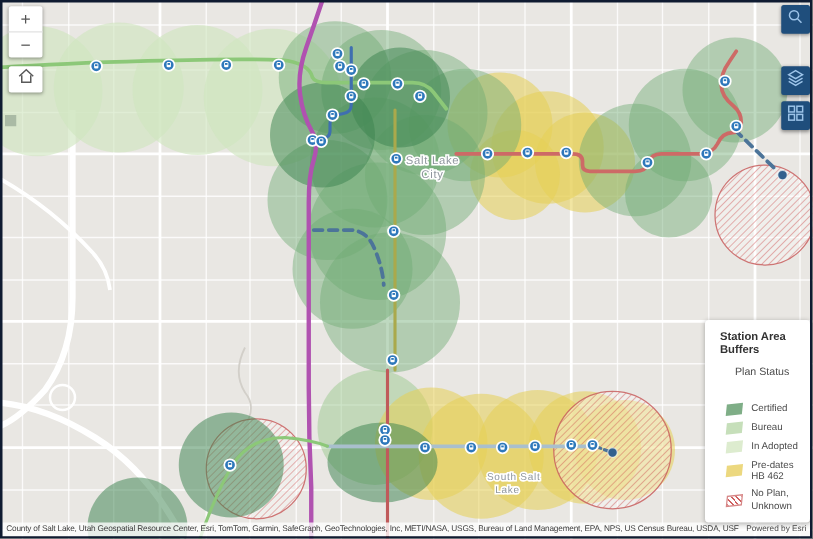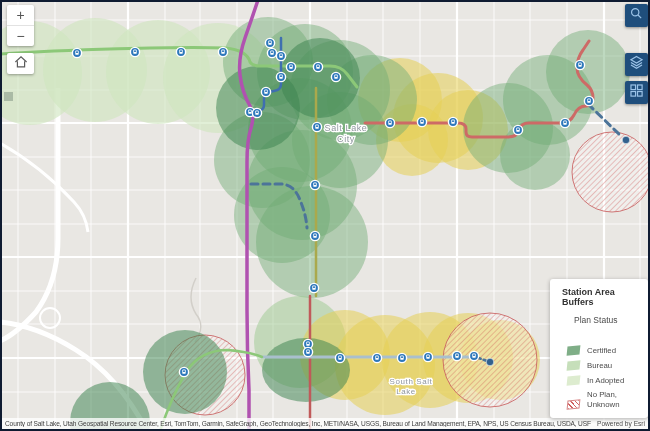--- a/index.html
+++ b/index.html
@@ -9,25 +9,25 @@
   svg.map{position:absolute;left:0;top:0;z-index:1;cursor:grab}
 
   .ctl{position:absolute;box-shadow:0 1px 3px rgba(0,0,0,.35);border-radius:2px}
   .zoomctl{left:7px;top:5px;width:27px;background:#fff;display:flex;flex-direction:column;z-index:20}
   .zoomctl .zbtn{height:20px;text-align:center;font-size:14px;color:#555;cursor:pointer;line-height:20px;user-select:none}
   .zoomctl .sep{height:1px;background:#e2e2e2}
   .homebtn{left:7px;top:53px;width:27px;height:21px;background:#fff;display:flex;align-items:center;justify-content:center;z-index:20;cursor:pointer}
   .bluebtn{position:absolute;right:2px;width:23px;height:23px;display:flex;align-items:center;justify-content:center;
            border-radius:2px;box-shadow:0 1px 3px rgba(0,0,0,.4);z-index:20;cursor:pointer}
 
-  .legend{position:absolute;right:2px;bottom:13px;width:98px;background:#fff;border-radius:3px;
+  .legend{position:absolute;right:2px;bottom:13px;width:84px;background:#fff;border-radius:3px;
           box-shadow:0 1px 4px rgba(0,0,0,.3);padding:8px 4px 4px 12px;z-index:30;box-sizing:border-box}
   .lg-title{font-size:9px;font-weight:bold;color:#323232;margin:0 0 8px 0}
   .lg-sub{font-size:8.5px;color:#4c4c4c;margin:0 0 20px 12px}
-  .lg-item{display:flex;align-items:flex-end;margin:0 0 5px 5px}
+  .lg-item{display:flex;align-items:center;margin:0 0 5px 5px}
   .sw{width:13px;height:9px;margin:1px 7px 0 0;flex:none;transform:rotate(-6deg) skewX(-12deg)}
   .sw.hatch{background-color:#fff;border:1px solid #d68585;box-sizing:border-box;
             background-image:repeating-linear-gradient(45deg,#d06060 0 1px,rgba(255,255,255,0) 1px 3px)}
   .lg-label{font-size:7.8px;color:#4c4c4c;line-height:1.2}
 
   .attribution{position:absolute;left:2px;right:2px;bottom:2px;height:11px;background:rgba(255,255,255,.78);
                display:flex;align-items:center;justify-content:space-between;padding:0 3px;z-index:25;
                font-size:6.6px;color:#3c3c3c;white-space:nowrap;overflow:hidden}
   .attr-src{overflow:hidden;letter-spacing:-0.15px}
   .powered{margin-left:6px;color:#4a4a4a;flex:none}
@@ -365,20 +365,24 @@
         </div>
         <div class="lg-item">
           <div class="sw" style="background: rgb(198, 223, 186);"></div>
           <div class="lg-label">Bureau</div>
         </div>
         <div class="lg-item">
           <div class="sw" style="background: rgb(221, 236, 207);"></div>
           <div class="lg-label">In Adopted</div>
         </div>
         <div class="lg-item">
+          <div class="sw" style="background: rgb(236, 216, 127);"></div>
+          <div class="lg-label">Pre-dates HB 462</div>
+        </div>
+        <div class="lg-item">
           <div class="sw hatch"></div>
           <div class="lg-label">No Plan, Unknown</div>
         </div>
       </div>
   </div>
 
   <div class="attribution">
     <span class="attr-src">County of Salt Lake, Utah Geospatial Resource Center, Esri, TomTom, Garmin, SafeGraph, GeoTechnologies, Inc, METI/NASA, USGS, Bureau of Land Management, EPA, NPS, US Census Bureau, USDA, USFWS</span>
     <span class="powered">Powered by Esri</span>
   </div>

